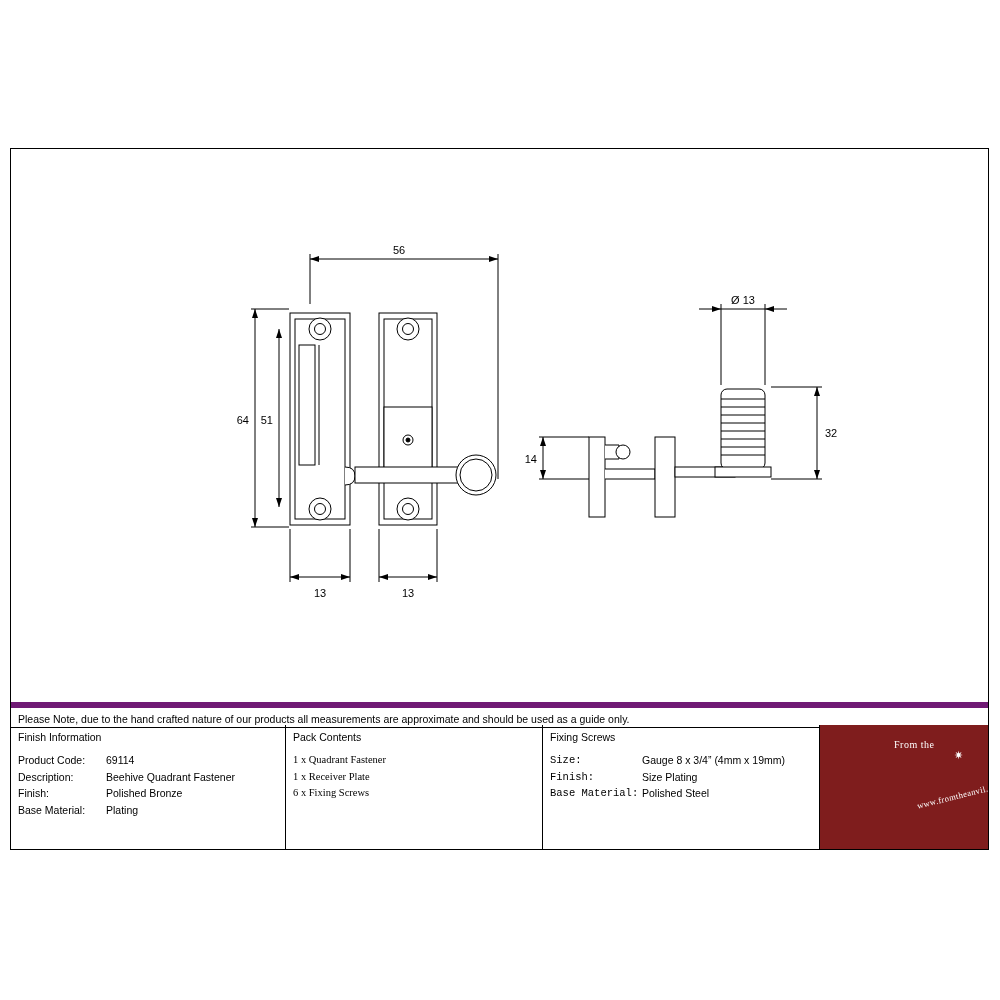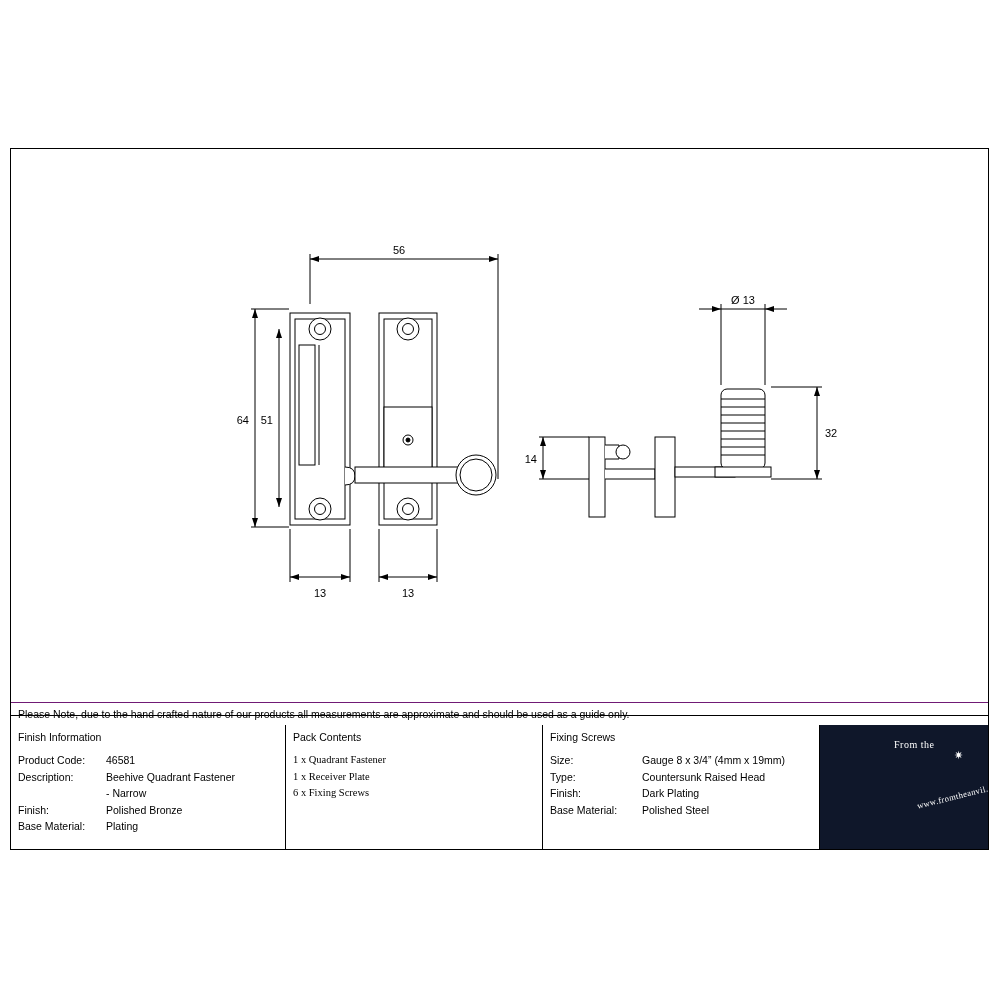--- a/index.html
+++ b/index.html
@@ -28,22 +28,22 @@
     top: 0;
     width: 977px;
     height: 553px;
     overflow: hidden;
   }
   .note-bar {
     position: absolute;
     left: 0;
     top: 553px;
     width: 977px;
-    height: 14px;
-    border-top: 1px solid #701a75;
+    height: 26px;
+    border-top: 6px solid #701a75;
     border-bottom: 1px solid #000;
     box-sizing: border-box;
     font-size: 10.5px;
     line-height: 22px;
     padding-left: 7px;
     white-space: nowrap;
   }
   .info-row {
     position: absolute;
     left: 0;
@@ -65,30 +65,30 @@
   .col-title {
     font-size: 10.5px;
     margin-bottom: 9px;
   }
   .kv {
     display: flex;
     line-height: 16.5px;
   }
   .kv .k { width: 88px; flex: 0 0 88px; }
   .kv .v { flex: 1; }
-  .kv-wide .k { width: 92px; flex: 0 0 92px; }
+  .kv-wide .k { width: 92px; flex: 0 0 92px; font-family: Liberation Mono, monospace; }
   .plain-line { line-height: 16.5px; font-family: Liberation Serif, serif; }
   .indent-line { padding-left: 88px; line-height: 16.5px; }
 
   
   .logo-box {
     position: absolute;
     left: 0; top: 0;
     width: 168px; height: 124px;
-    background: #0f172a;
+    background: #7f1d1d;
     color: #fff;
     overflow: hidden;
   }
   .logo-from {
     position: absolute;
     left: 74px; top: 14px;
     font-size: 10px;
     font-family: "Liberation Serif", serif;
     letter-spacing: .5px;
   }
@@ -255,27 +255,26 @@
   </div>
 
   <div class="note-bar">Please Note, due to the hand crafted nature of our products all measurements are approximate and should be used as a guide only.</div>
 
   <div class="info-row">
 
     <div class="info-col col-1">
       <div class="col-title">Finish Information</div>
       <div class="kv">
         <div class="k">Product Code:</div>
-        <div class="v">46581</div>
+        <div class="v">69114</div>
       </div>
       <div class="kv">
         <div class="k">Description:</div>
         <div class="v">Beehive Quadrant Fastener</div>
       </div>
-      <div class="indent-line">- Narrow</div>
       <div class="kv">
         <div class="k">Finish:</div>
         <div class="v">Polished Bronze</div>
       </div>
       <div class="kv">
         <div class="k">Base Material:</div>
         <div class="v">Plating</div>
       </div>
     </div>
 
@@ -286,26 +285,22 @@
       <div class="plain-line">6 x Fixing Screws</div>
     </div>
 
     <div class="info-col col-3">
       <div class="col-title">Fixing Screws</div>
       <div class="kv kv-wide">
         <div class="k">Size:</div>
         <div class="v">Gauge 8 x 3/4” (4mm x 19mm)</div>
       </div>
       <div class="kv kv-wide">
-        <div class="k">Type:</div>
-        <div class="v">Countersunk Raised Head</div>
-      </div>
-      <div class="kv kv-wide">
         <div class="k">Finish:</div>
-        <div class="v">Dark Plating</div>
+        <div class="v">Size Plating</div>
       </div>
       <div class="kv kv-wide">
         <div class="k">Base Material:</div>
         <div class="v">Polished Steel</div>
       </div>
     </div>
 
     <div class="info-col col-4">
       <div class="logo-box">
         <div class="logo-from">From the</div>

